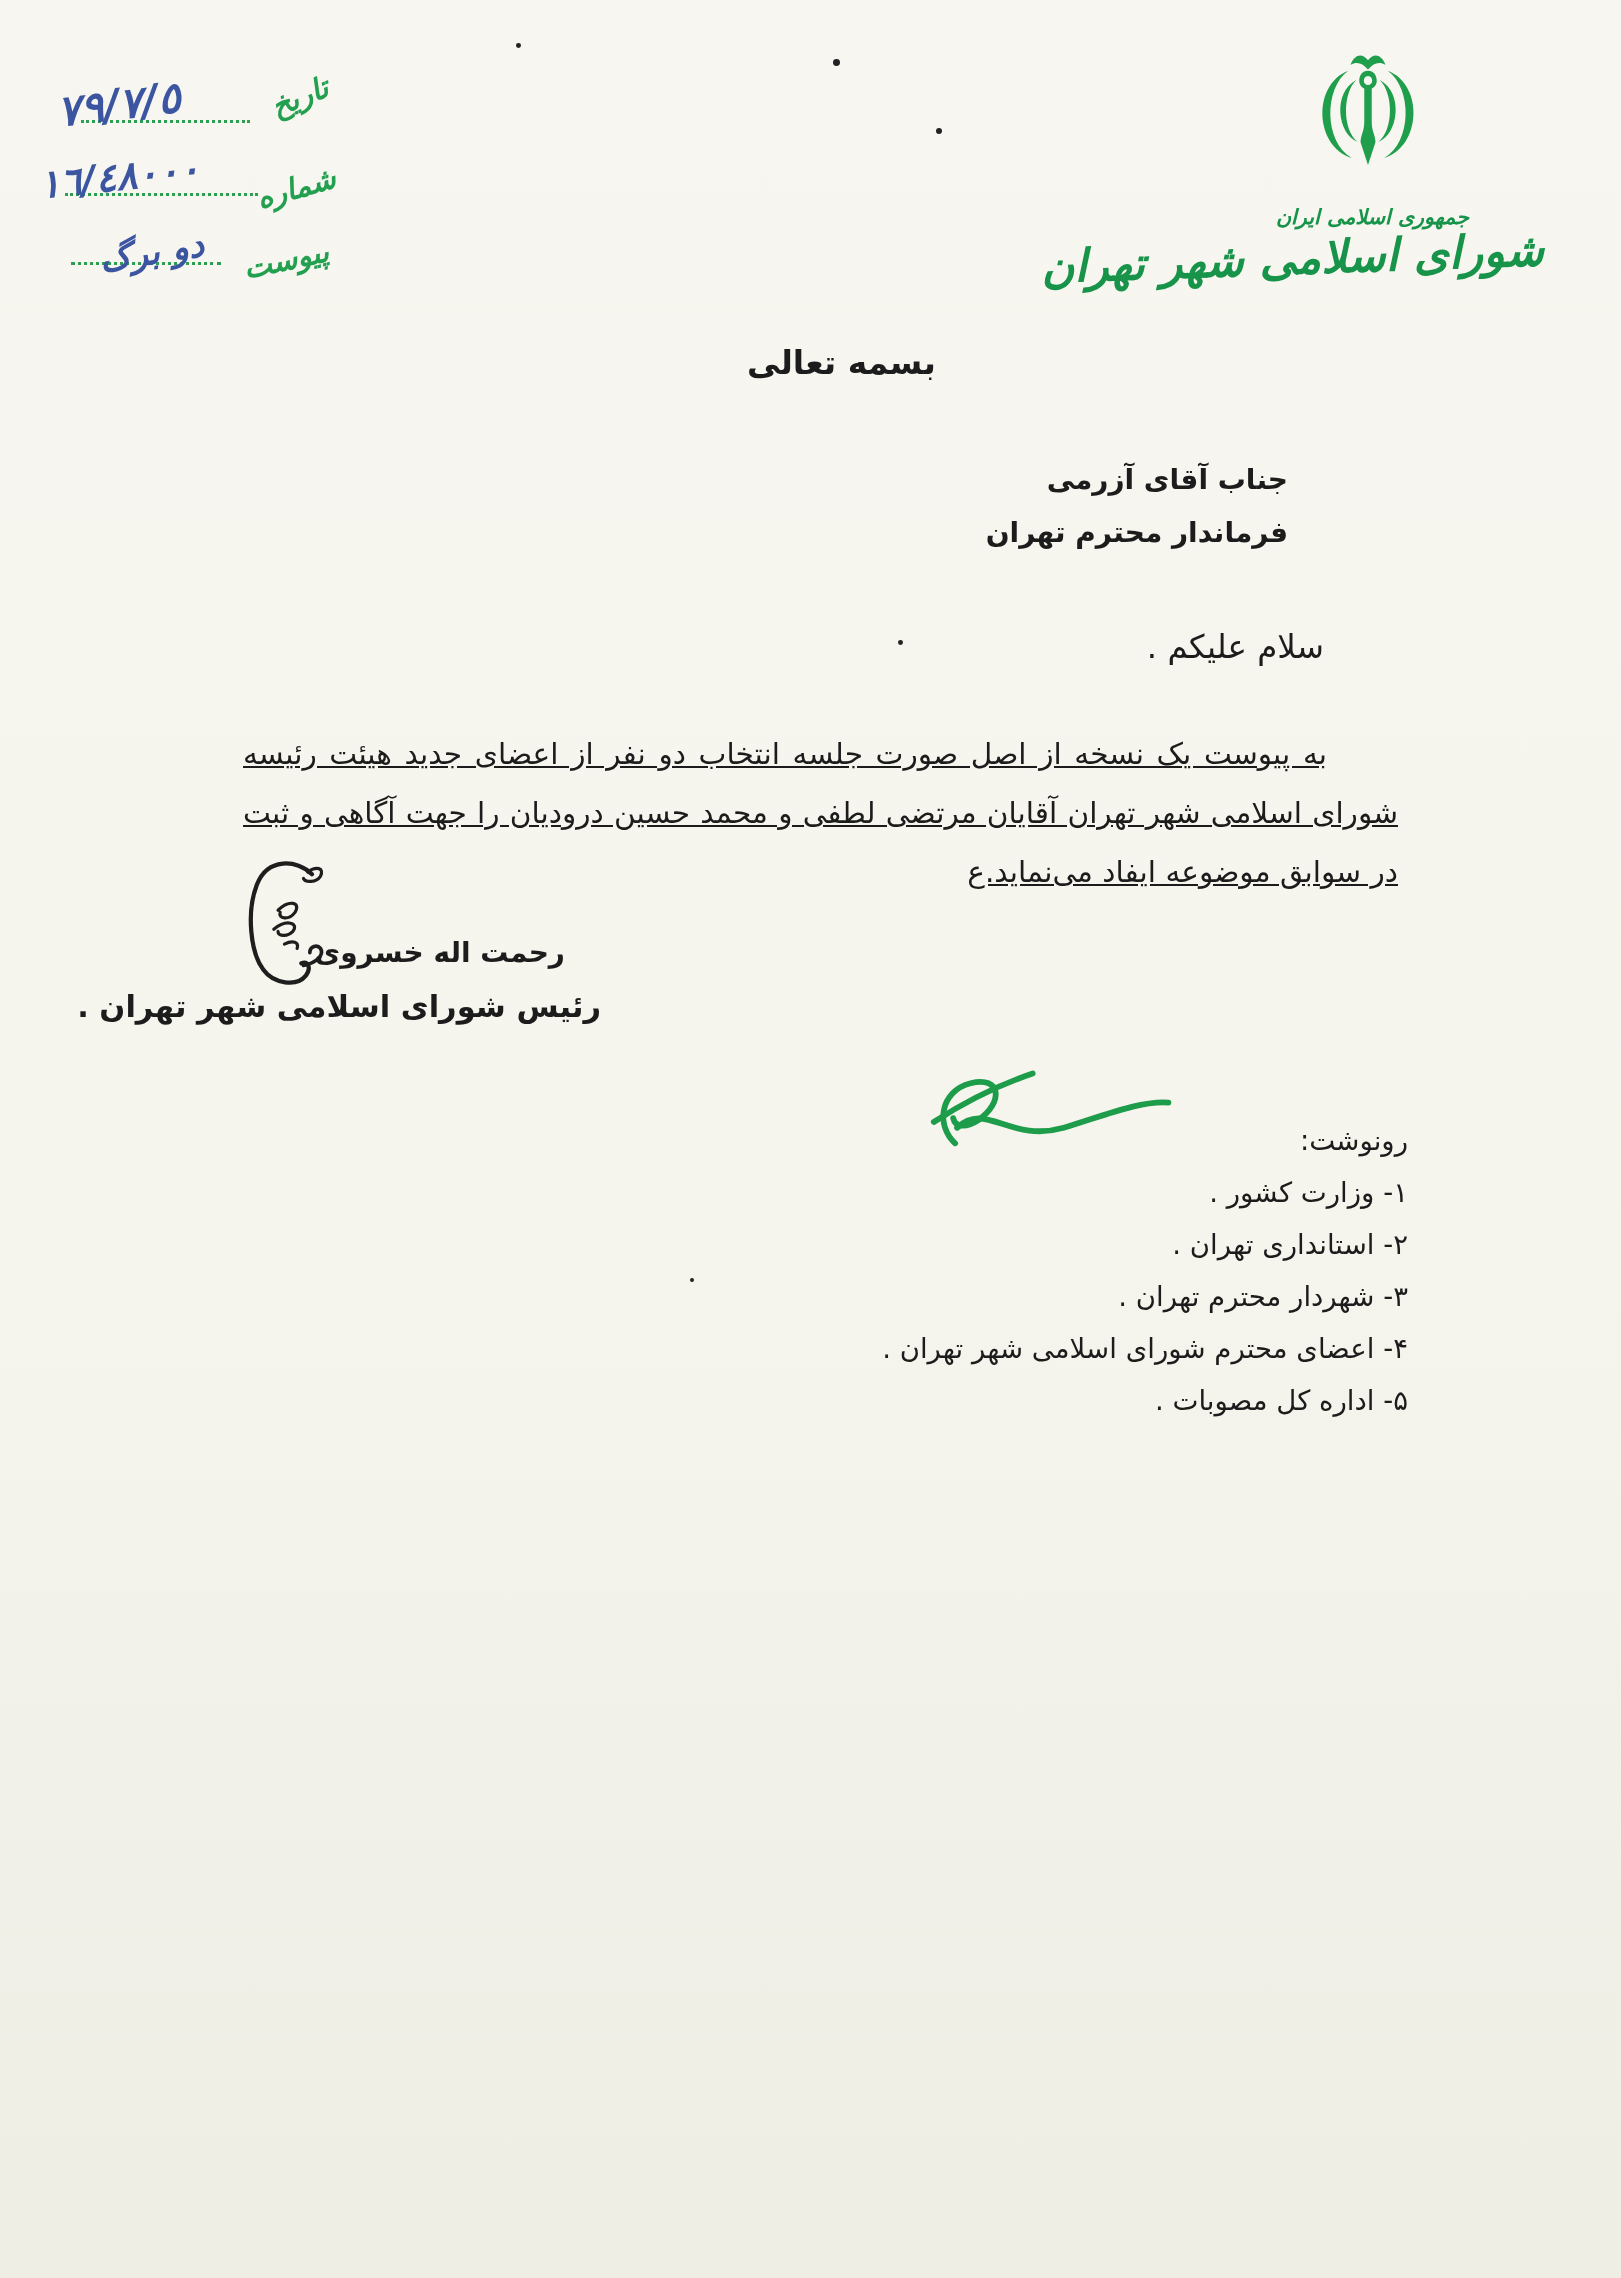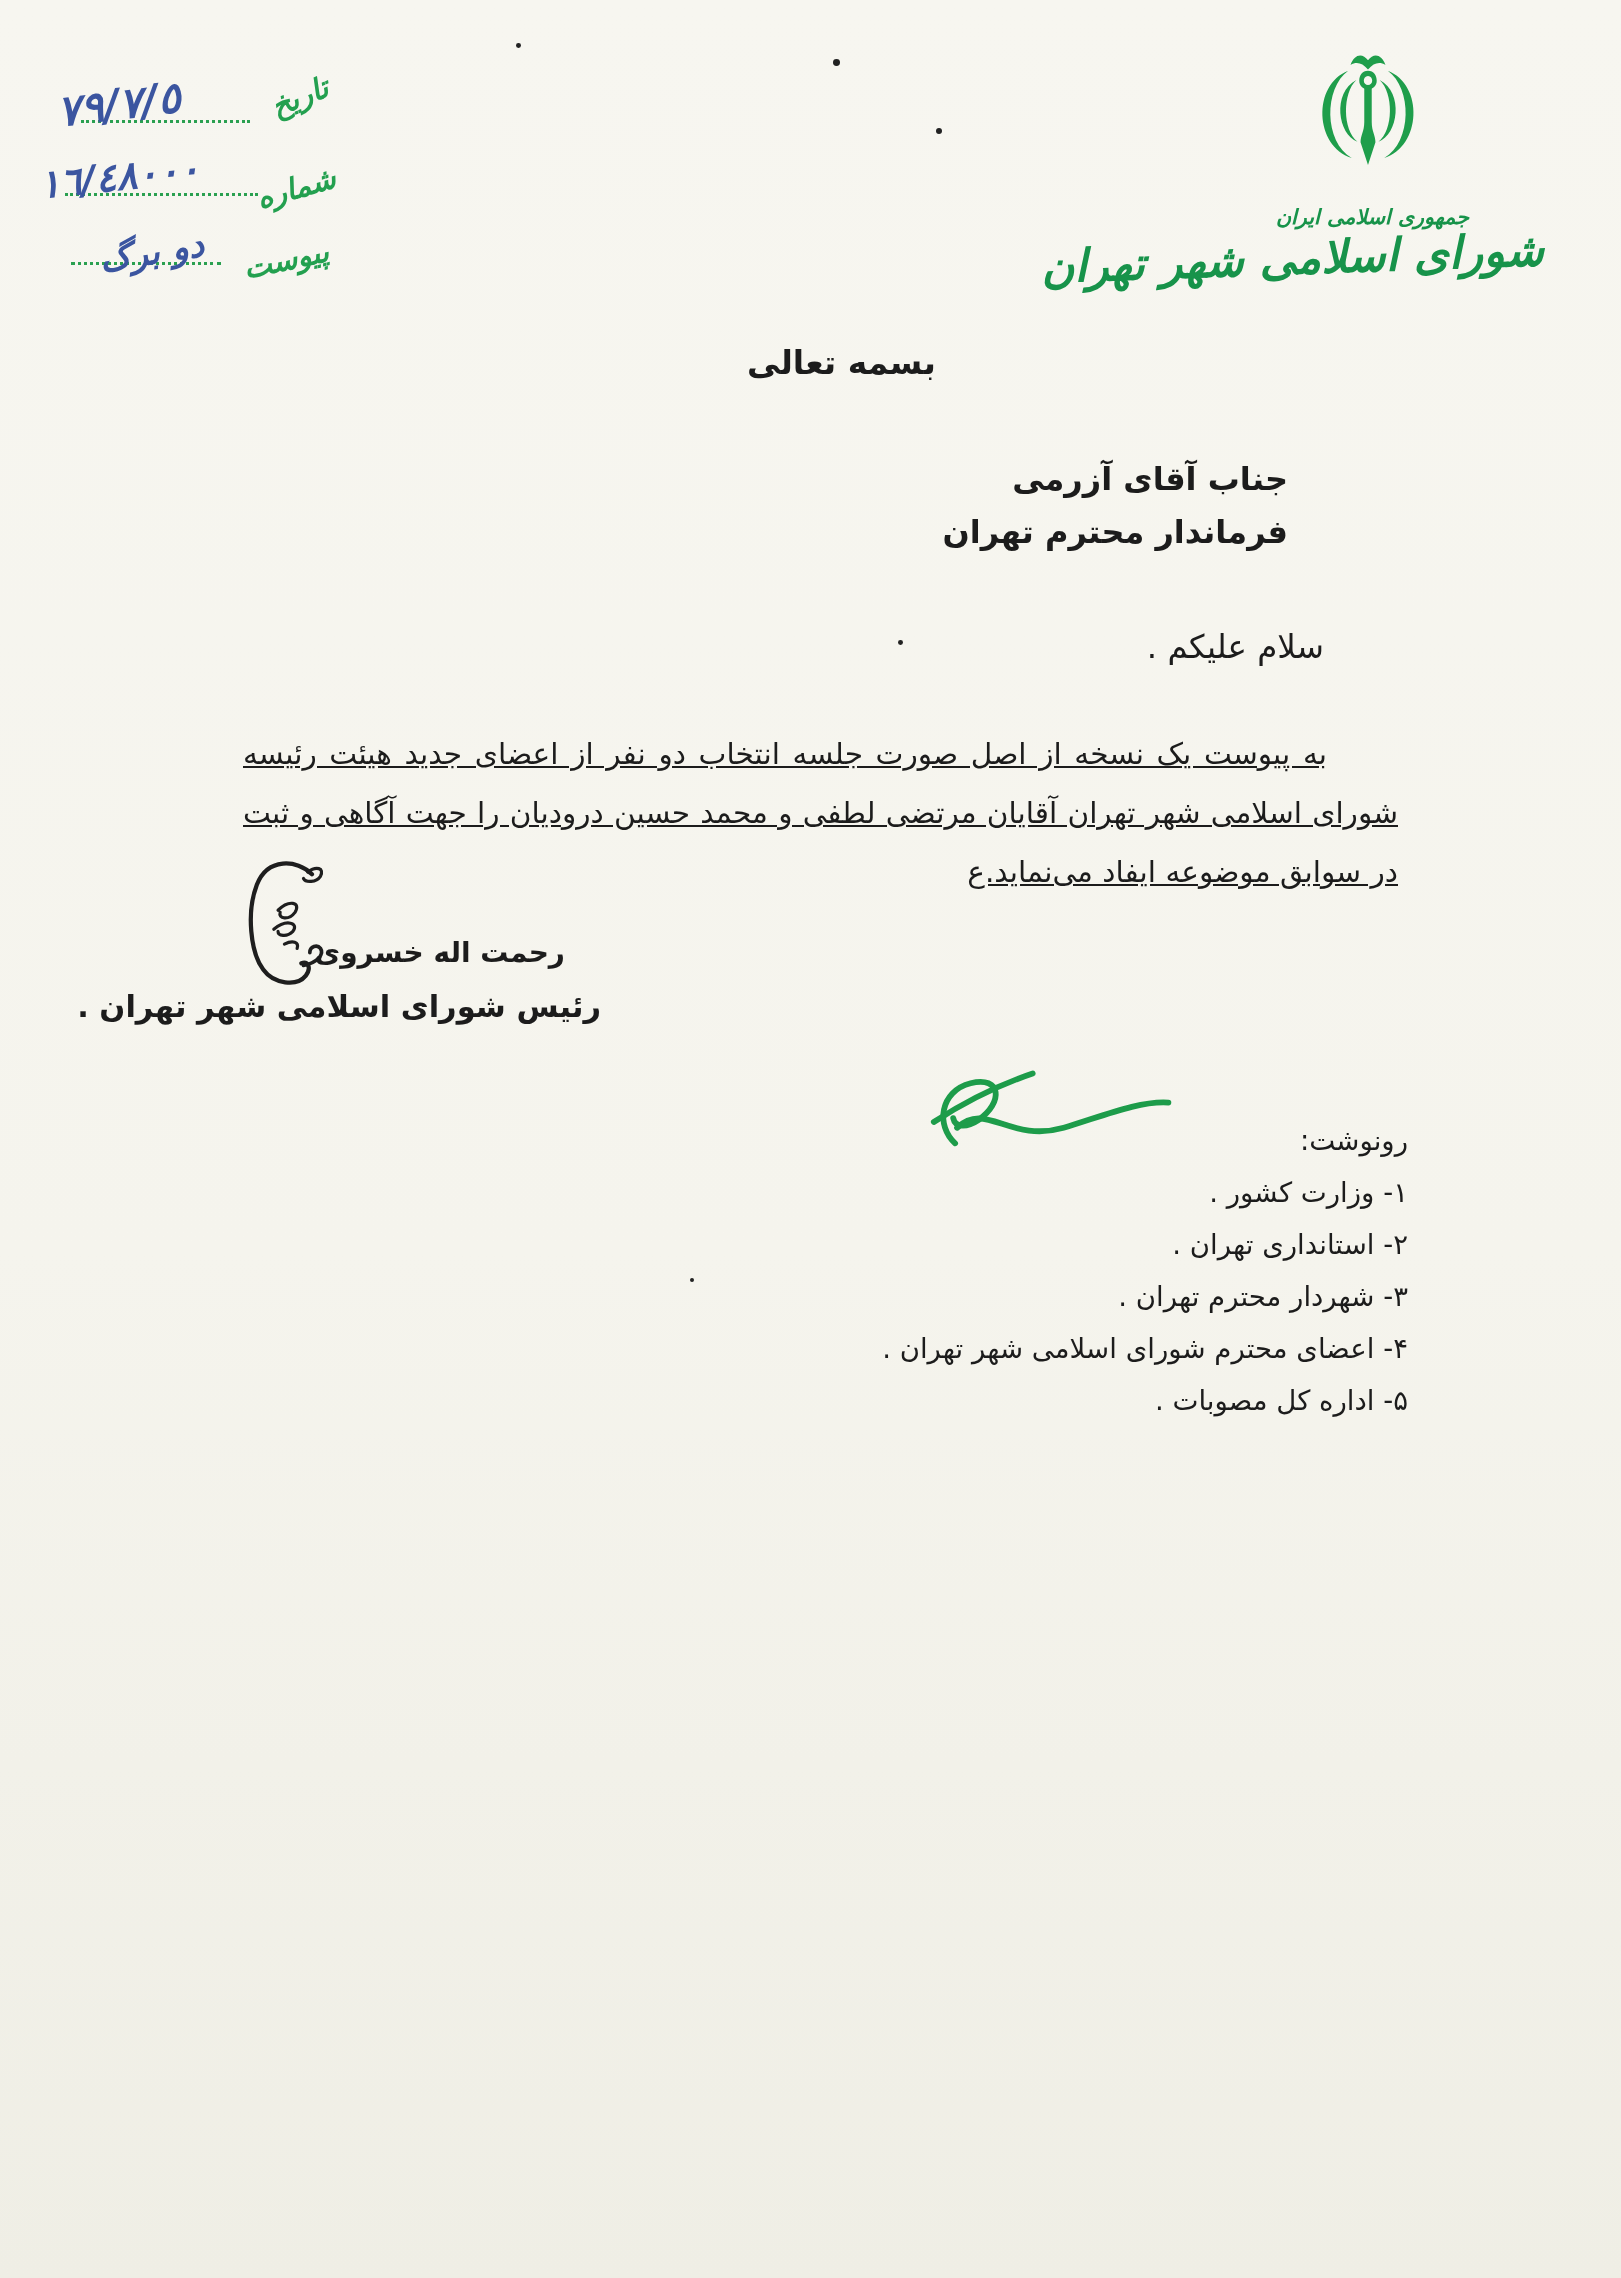--- a/index.html
+++ b/index.html
@@ -37,21 +37,21 @@
     color:#17934a;font-weight:bold;font-style:italic;font-size:45px;
     transform:rotate(-2deg);letter-spacing:1px;
   }
   .besmele{
     position:absolute;left:747px;top:343px;font-size:33px;font-weight:bold;
     letter-spacing:0px;
   }
   
   .recipient{
     position:absolute;right:333px;top:453px;
-    font-weight:bold;font-size:32px;line-height:53px;
+    font-weight:bold;font-size:28px;line-height:53px;
   }
   .salutation{
     position:absolute;right:297px;top:628px;font-weight:normal;font-size:32.5px;
   }
   
   .body-par{
     position:absolute;right:223px;top:725px;width:1155px;
     font-size:29.6px;line-height:59px;text-align:justify;text-indent:71px;
     direction:rtl;
     text-decoration:underline;

